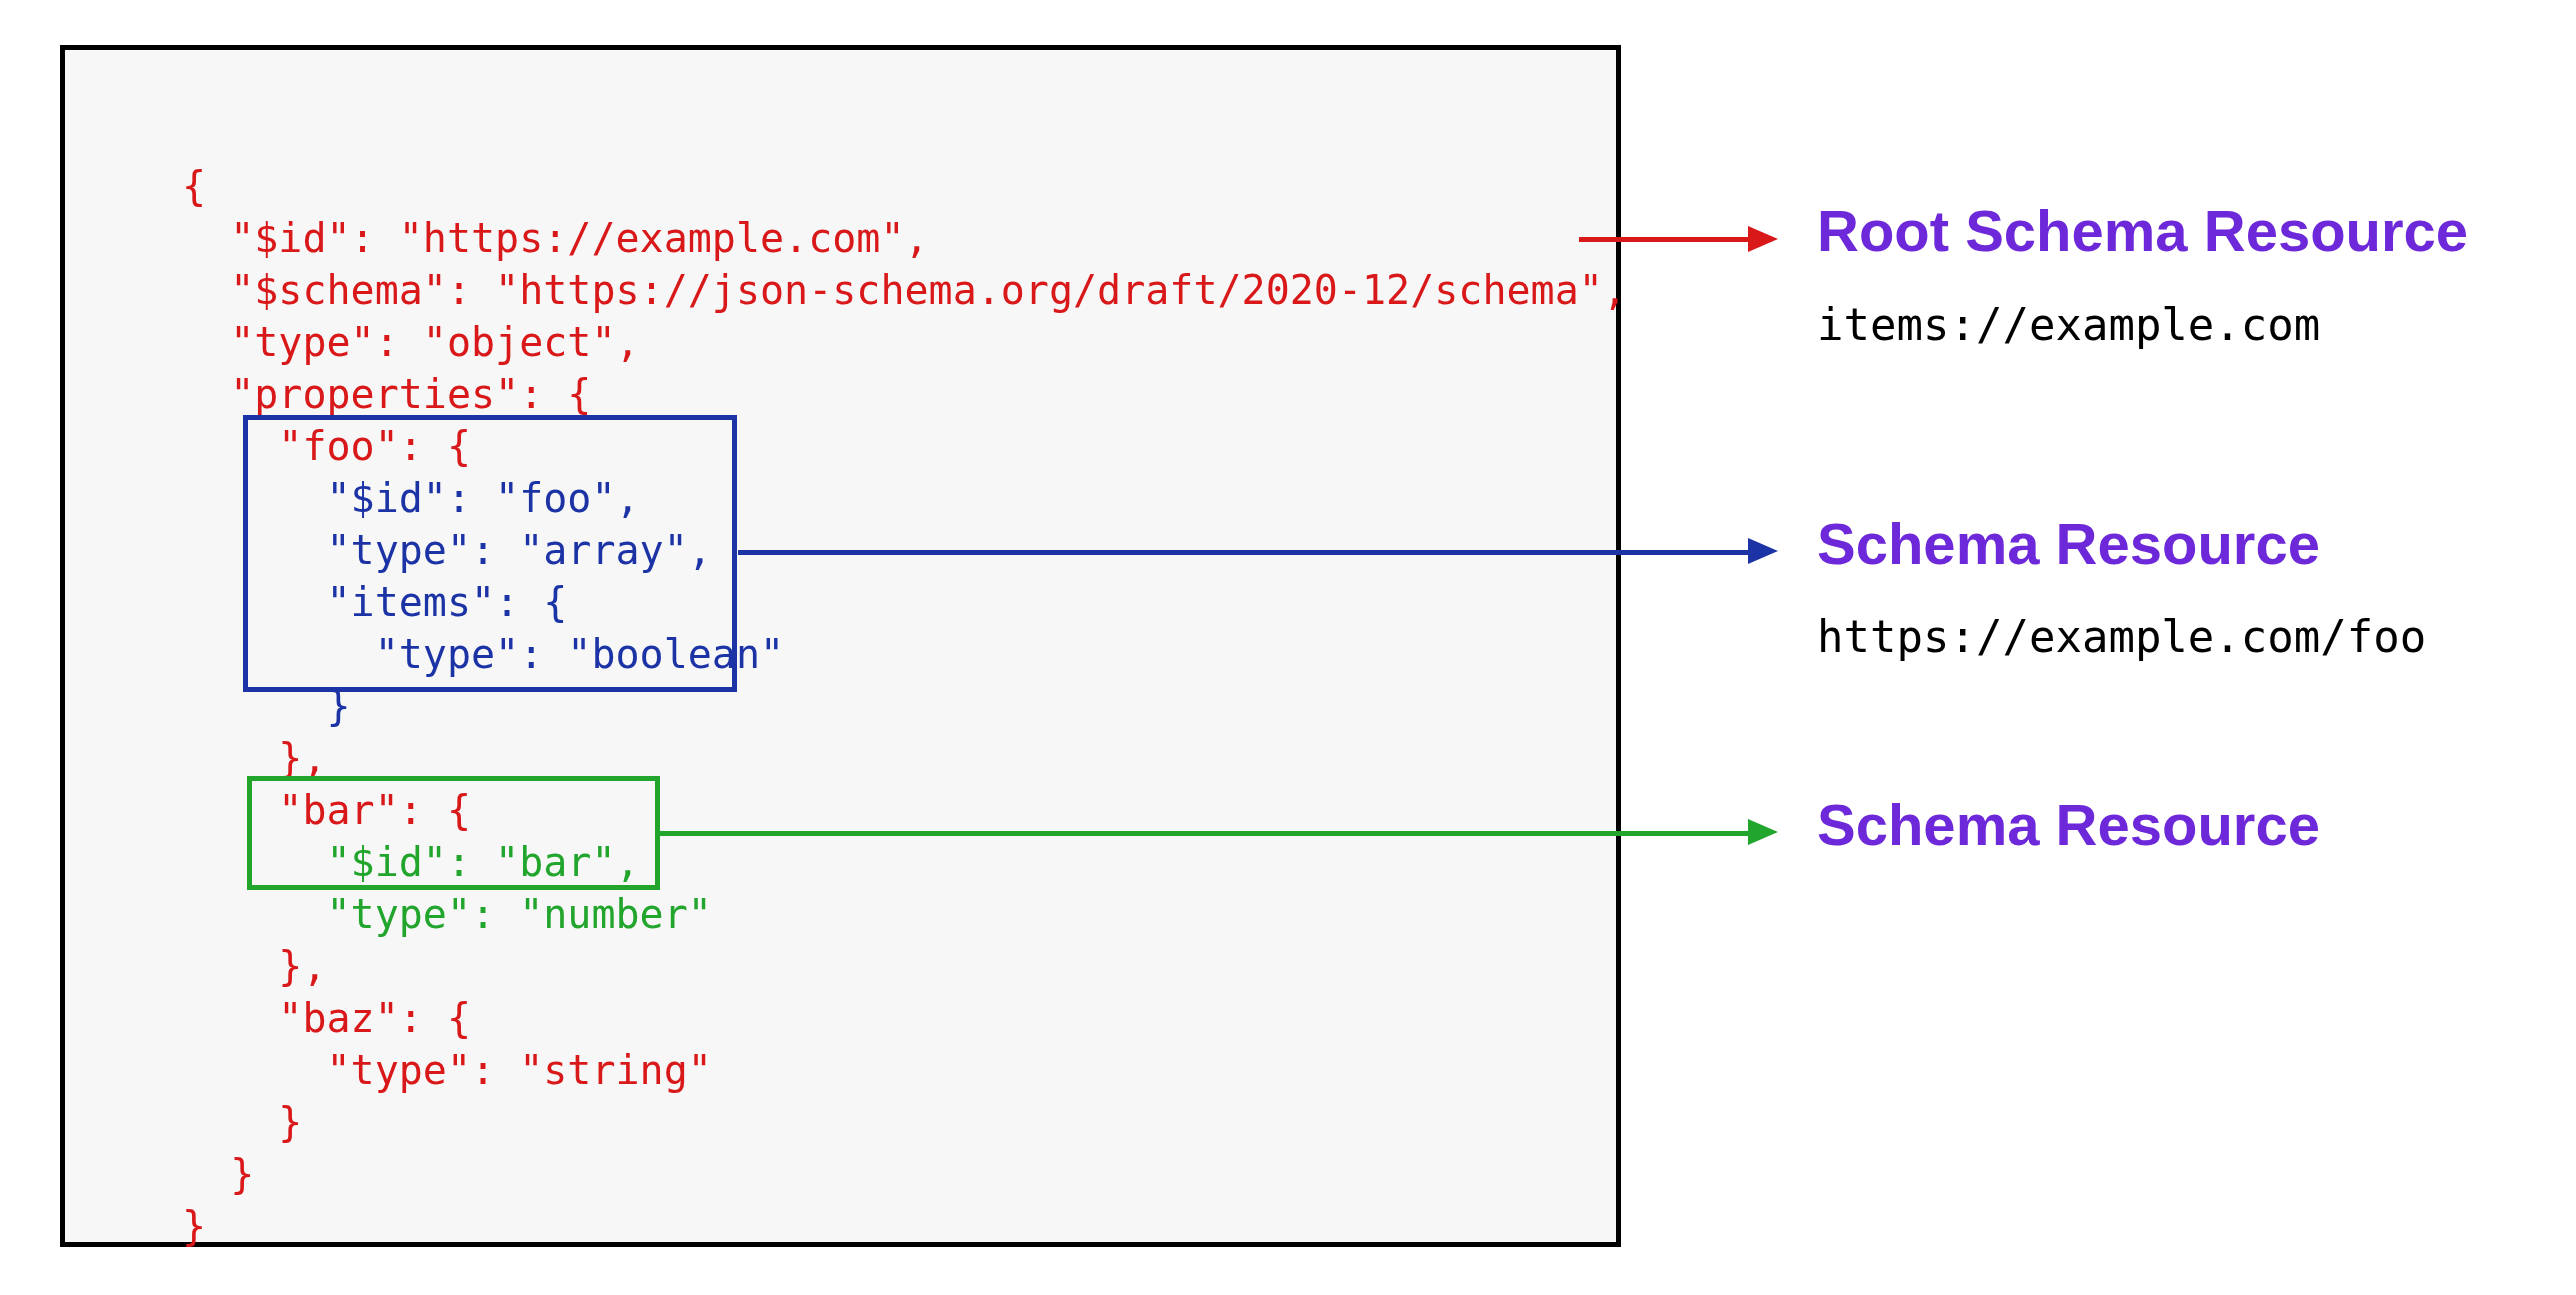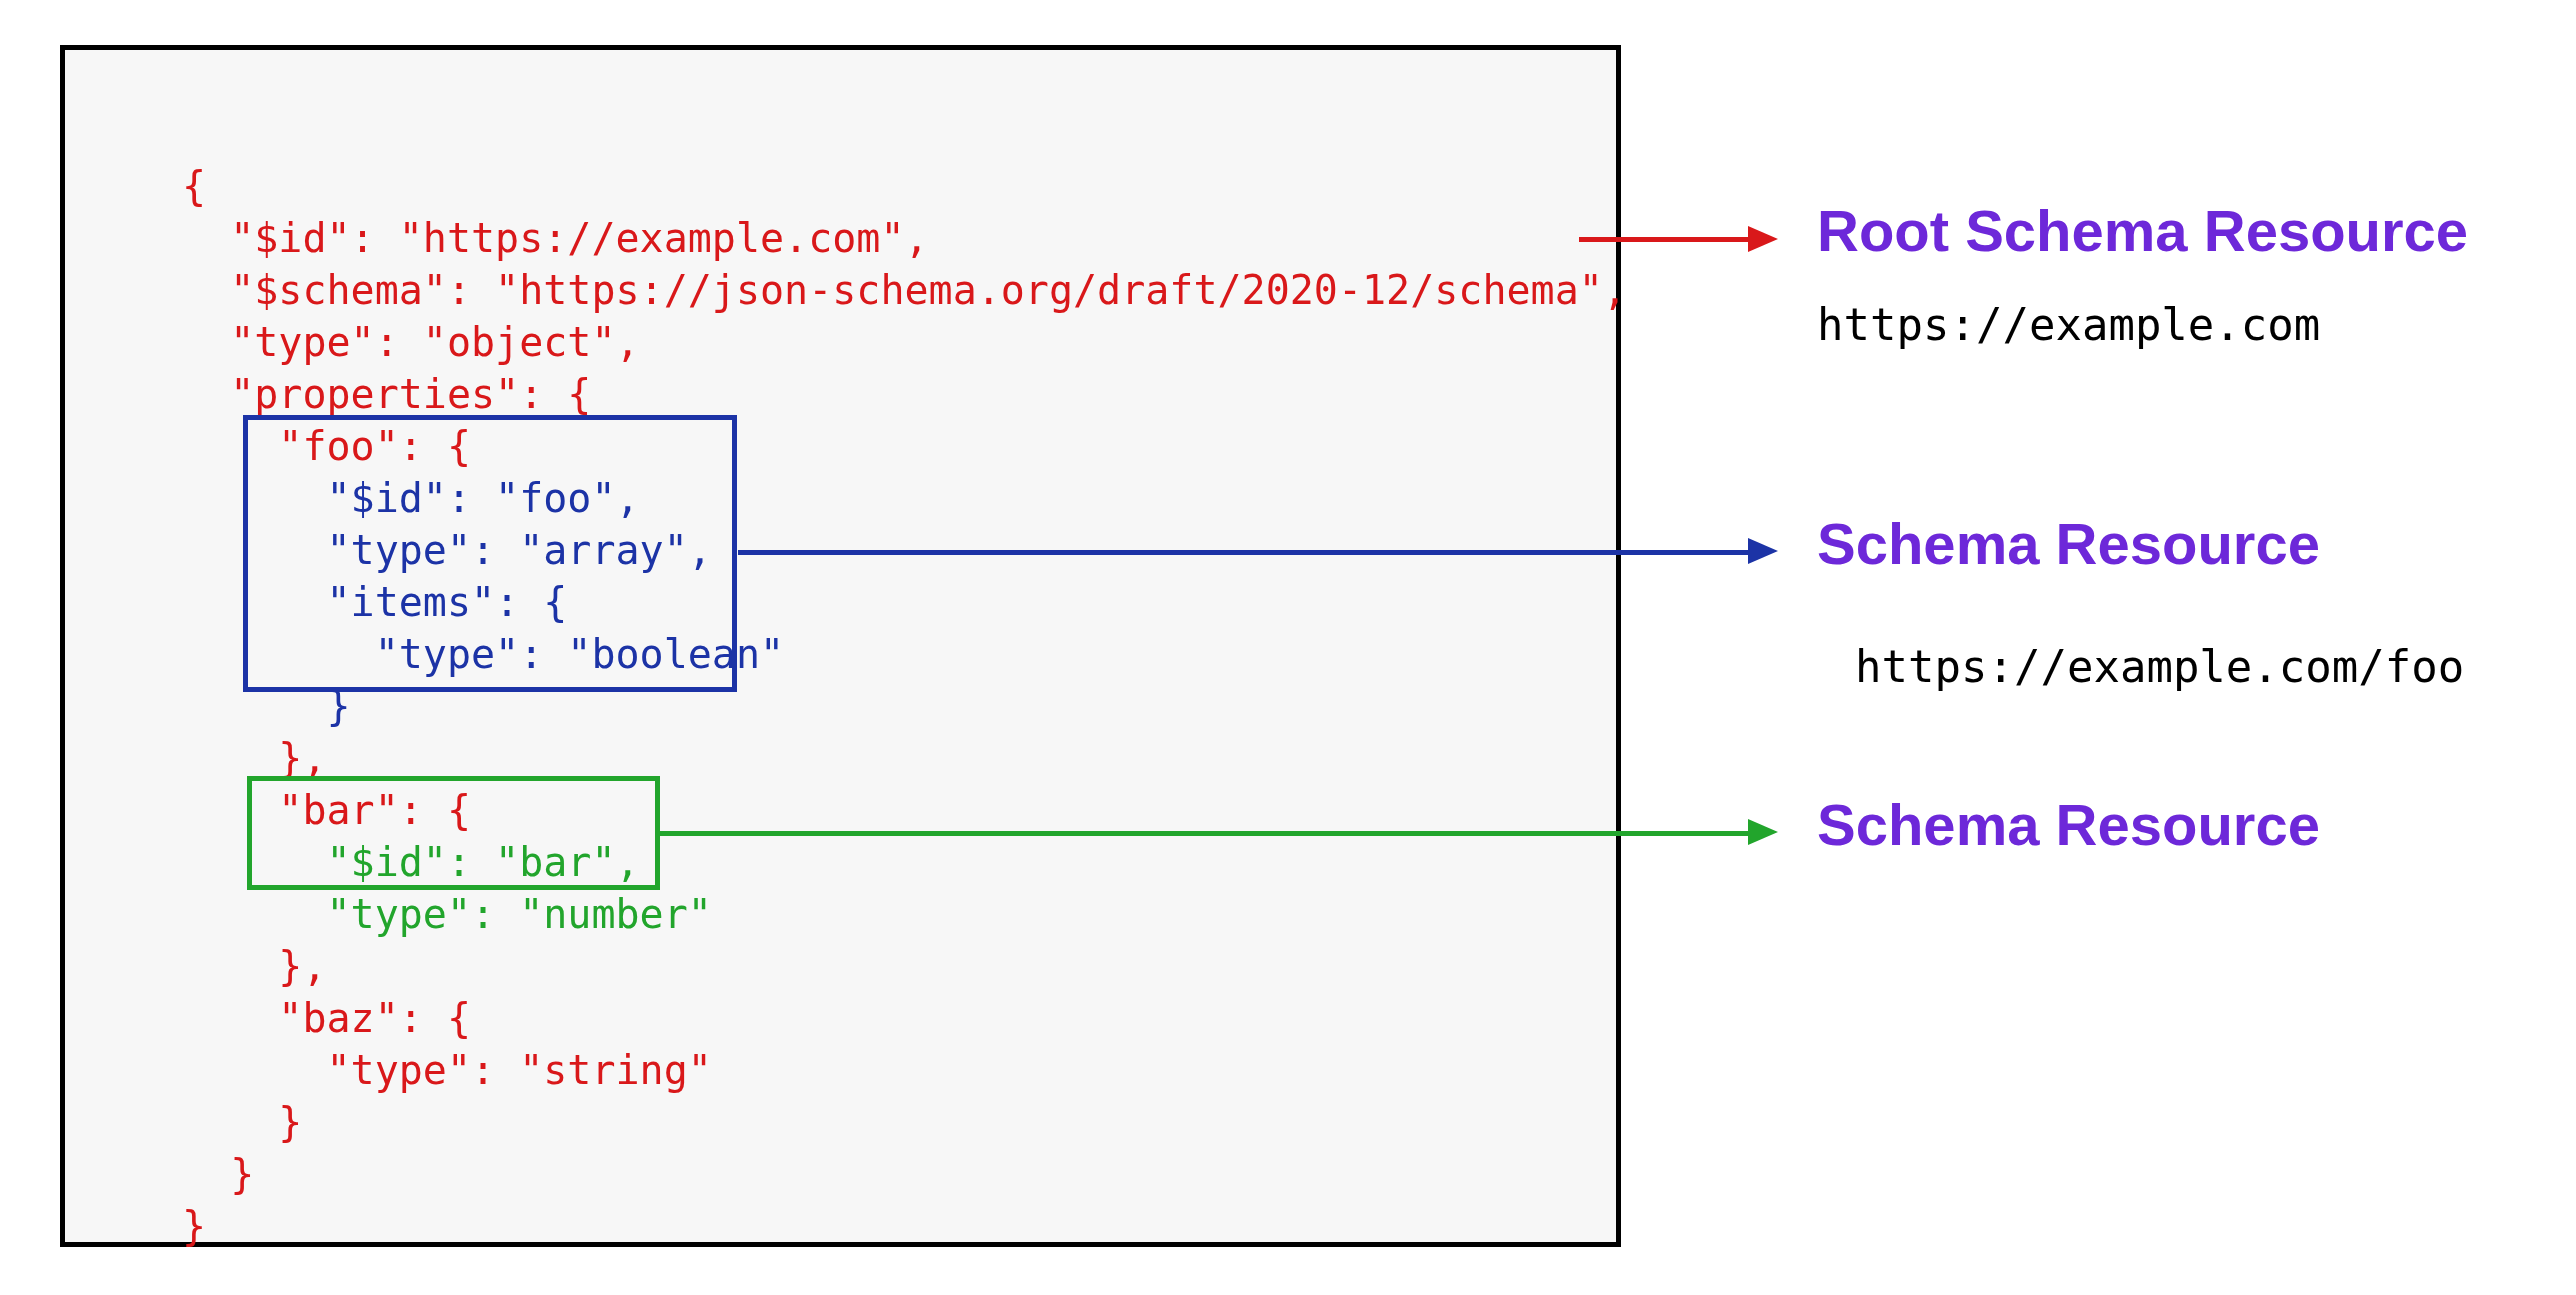--- a/index.html
+++ b/index.html
@@ -98,21 +98,21 @@
     left: 1817px;
     font-family: "DejaVu Sans Mono", monospace;
     font-size: 44px;
     line-height: 44px;
     color: #000000;
     white-space: nowrap;
   }
   .t1 { top: 202px; }
   .u1 { top: 303px; }
   .t2 { top: 515px; }
-  .u2 { top: 645px; margin-left: 38px; }
+  .u2 { top: 615px; }
   .t3 { top: 796px; }
   .u3 { top: 896px; }
 </style>
 </head>
 <body>
 
 <div class="canvas">
 
   <div class="code-box">
     <pre class="code-lines"><div class="code-line red">{</div><div class="code-line red">  "$id": "https://example.com",</div><div class="code-line red">  "$schema": "https://json-schema.org/draft/2020-12/schema",</div><div class="code-line red">  "type": "object",</div><div class="code-line red">  "properties": {</div><div class="code-line red">    "foo": {</div><div class="code-line blue">      "$id": "foo",</div><div class="code-line blue">      "type": "array",</div><div class="code-line blue">      "items": {</div><div class="code-line blue">        "type": "boolean"</div><div class="code-line blue">      }</div><div class="code-line red">    },</div><div class="code-line red">    "bar": {</div><div class="code-line green">      "$id": "bar",</div><div class="code-line green">      "type": "number"</div><div class="code-line red">    },</div><div class="code-line red">    "baz": {</div><div class="code-line red">      "type": "string"</div><div class="code-line red">    }</div><div class="code-line red">  }</div><div class="code-line red">}</div></pre>
@@ -124,21 +124,21 @@
   <div class="arrow-shaft red-shaft"></div>
   <div class="arrow-head red-head"></div>
 
   <div class="arrow-shaft blue-shaft"></div>
   <div class="arrow-head blue-head"></div>
 
   <div class="arrow-shaft green-shaft"></div>
   <div class="arrow-head green-head"></div>
 
   <div class="annotation-title t1">Root Schema Resource</div>
-  <div class="annotation-url u1">https://example.com</div>
+  <div class="annotation-url u1">items://example.com</div>
 
   <div class="annotation-title t2">Schema Resource</div>
   <div class="annotation-url u2">https://example.com/foo</div>
 
   <div class="annotation-title t3">Schema Resource</div>
 
 </div>
 
 
 </body></html>

